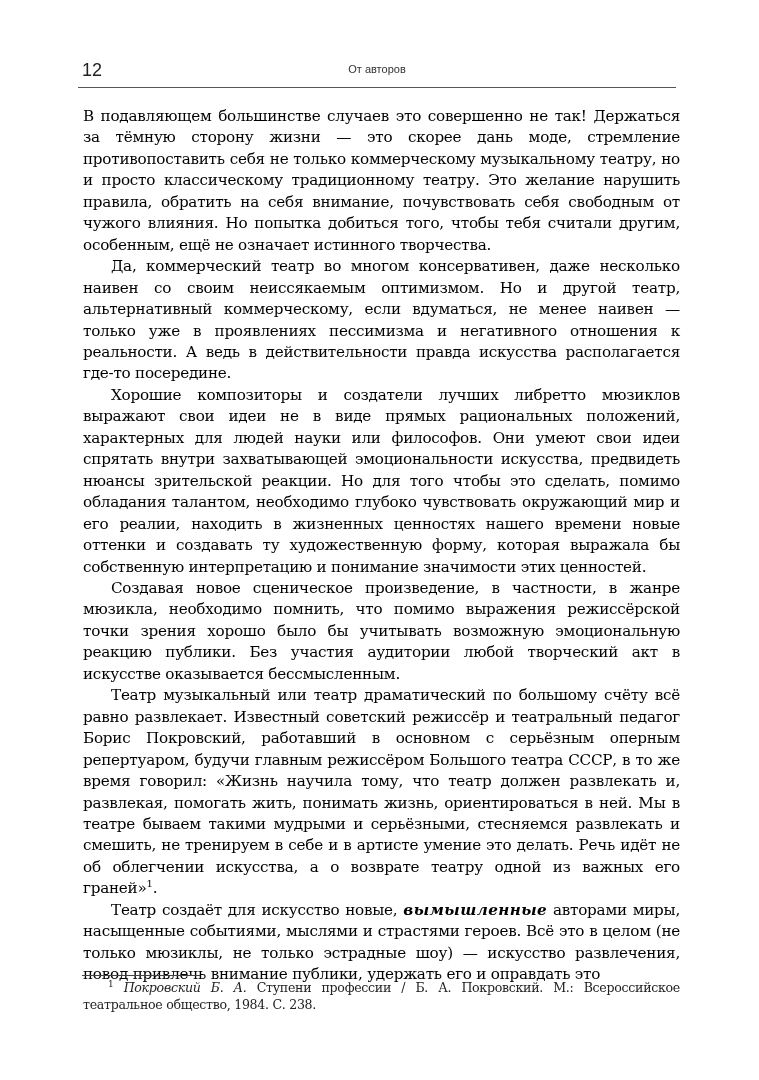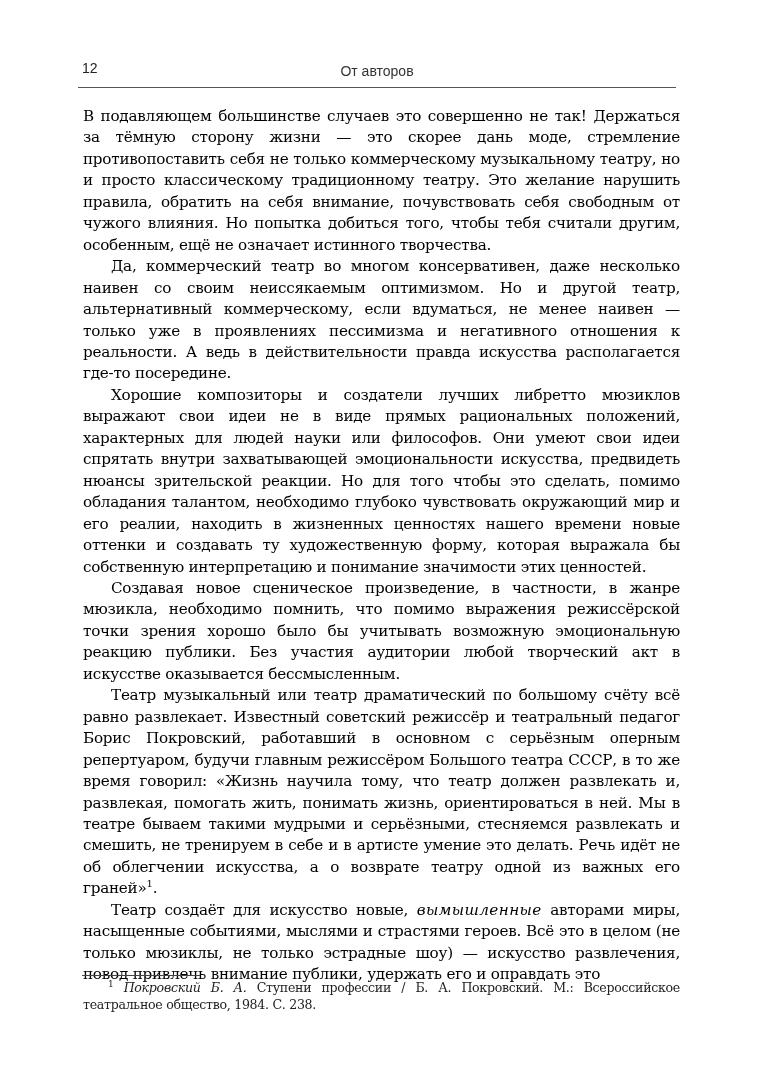--- a/index.html
+++ b/index.html
@@ -1,25 +1,25 @@
 <!DOCTYPE html>
 <html><head>
 <meta charset="utf-8">
 <style>
   html, body { margin:0; padding:0; background:#ffffff; }
   body { width:759px; height:1080px; position:relative; overflow:hidden; color:#1e1e1e; }
   .page { position:absolute; left:0; top:0; width:759px; height:1080px; }
   .header { position:absolute; left:78px; top:58px; width:598px; height:28px; }
-  .page-num { position:absolute; left:4px; top:2px; font-family:"Liberation Sans", sans-serif; font-size:14px; color:#222; }
-  .running-title { position:absolute; left:0; right:0; top:5px; text-align:center; font-family:"Liberation Sans", sans-serif; font-size:14px; color:#333; }
+  .page-num { position:absolute; left:4px; top:2px; font-family:"Liberation Sans", sans-serif; font-size:18px; color:#222; }
+  .running-title { position:absolute; left:0; right:0; top:5px; text-align:center; font-family:"Liberation Sans", sans-serif; font-size:11px; color:#333; }
   .header-rule { position:absolute; left:78px; top:87px; width:598px; height:1px; background:#555; }
   .body-text { position:absolute; left:83px; top:106px; width:597px; font-family:"DejaVu Serif", serif; font-size:15.2px; line-height:21.45px; text-align:justify; letter-spacing:-0.25px; color:#000000; }
   .body-text p { margin:0; text-indent:28px; }
   .body-text p.first { text-indent:0; }
-  .body-text .emph { font-style:italic; font-weight:normal; letter-spacing:0.4px; }
+  .body-text .emph { font-style:italic; font-weight:bold; letter-spacing:0.4px; }
   .body-text sup { font-size:10px; line-height:0; vertical-align:super; }
   .footnote-rule { position:absolute; left:82px; top:975px; width:118px; height:1px; background:#444; }
   .footnotes { position:absolute; left:83px; top:979px; width:597px; font-family:"DejaVu Serif", serif; font-size:12.6px; line-height:17px; text-align:justify; letter-spacing:-0.3px; color:#222; }
   .footnotes p { margin:0; text-indent:25px; }
   .footnotes sup { font-size:9px; vertical-align:super; line-height:0; }
   .footnotes .author { font-style:italic; }
 </style>
 </head>
 <body>
 

